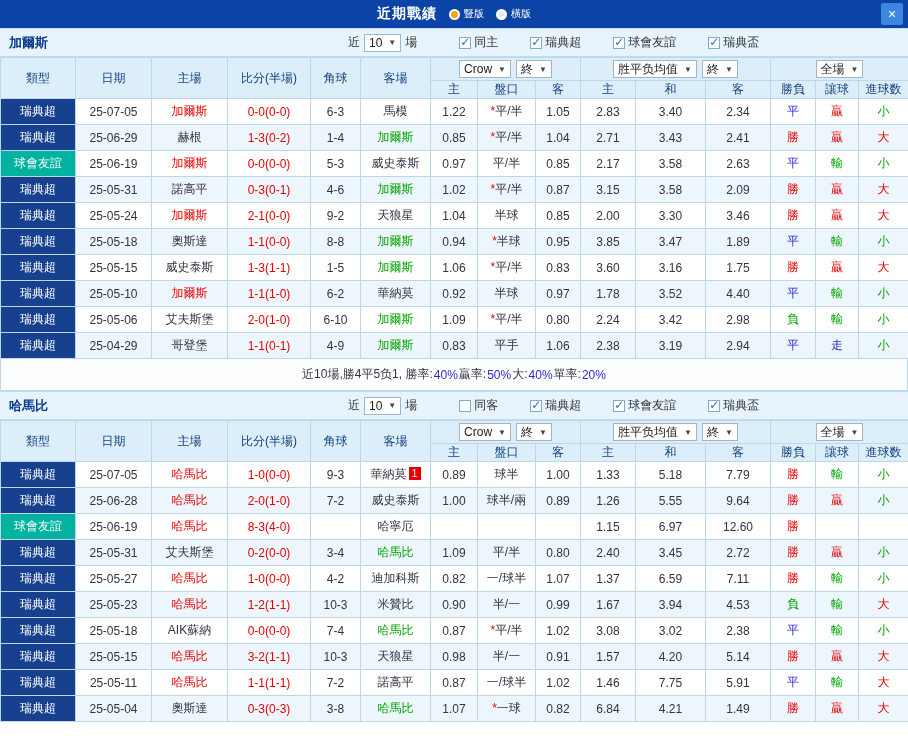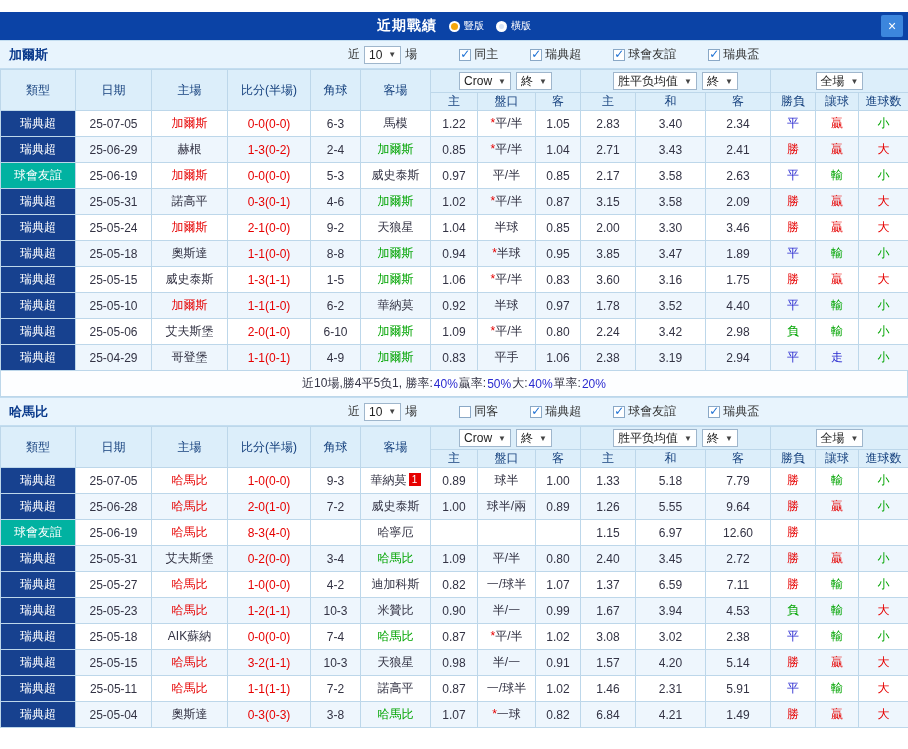--- a/index.html
+++ b/index.html
@@ -1,17 +1,17 @@
 <!DOCTYPE html>
 <html><head>
 <meta charset="utf-8">
 <style>
   * { margin:0; padding:0; box-sizing:border-box; }
   body { font-family:"Liberation Sans","DejaVu Sans",sans-serif; background:#fff; }
-  .app { width:908px; margin:12px auto; background:#fff; }
+  .app { width:908px; margin:0 auto; background:#fff; }
 
   
   .titlebar { position:relative; height:28px; background:#0b43a6; display:flex; align-items:center; justify-content:center; color:#fff; }
   .title { font-size:14px; font-weight:bold; letter-spacing:1px; }
   .radio { display:inline-flex; align-items:center; margin-left:12px; font-size:10px; cursor:pointer; }
   .rdot { width:11px; height:11px; border-radius:50%; background:#fff; display:inline-block; margin-right:4px; position:relative; }
   .rdot.sel::after { content:""; position:absolute; left:2px; top:2px; right:2px; bottom:2px; border-radius:50%; background:#f5a60a; }
   .rdot.unsel::after { content:""; position:absolute; left:3px; top:3px; right:3px; bottom:3px; border-radius:50%; background:#d9e6f7; }
   .close-btn { position:absolute; right:5px; top:3px; width:22px; height:22px; background:#3c86dd; color:#fff; font-size:14px; line-height:22px; text-align:center; border-radius:2px; cursor:pointer; }
 
@@ -42,21 +42,21 @@
   .type.friendly { background:#01b2a1; }
 
   .c-red { color:#e60000; }
   .c-green { color:#00a400; }
   .c-blue { color:#2a2ad0; }
   .c-dark { color:#333344; }
   .star { color:#e60000; }
 
   .badge { display:inline-block; background:#e60000; color:#fff; font-size:10px; width:12px; height:13px; line-height:13px; margin-left:2px; vertical-align:1px; }
 
-  .summary { height:26px; border:1px solid #bdd7ea; border-top:0; background:#fdfeff; display:flex; align-items:center; justify-content:center; font-size:12px; gap:1px; }
+  .summary { height:32px; border:1px solid #bdd7ea; border-top:0; background:#fdfeff; display:flex; align-items:center; justify-content:center; font-size:12px; gap:1px; }
 </style>
 </head>
 <body>
 
 <div class="app">
 
   <div class="titlebar">
     <span class="title">近期戰績</span>
     <span class="radio">
       <span class="rdot sel"></span>
@@ -184,21 +184,21 @@
           <td class="c-dark">2.34</td>
           <td class="c-blue">平</td>
           <td class="c-red">贏</td>
           <td class="c-green">小</td>
         </tr>
         <tr>
           <td class="type league">瑞典超</td>
           <td class="c-dark">25-06-29</td>
           <td class="c-dark">赫根</td>
           <td class="c-red">1-3(0-2)</td>
-          <td class="c-dark">2-4</td>
+          <td class="c-dark">1-4</td>
           <td class="c-green"><span>加爾斯</span></td>
           <td class="c-dark">0.85</td>
           <td class="c-dark"><span class="star">*</span>平/半</td>
           <td class="c-dark">1.04</td>
           <td class="c-dark">2.71</td>
           <td class="c-dark">3.43</td>
           <td class="c-dark">2.41</td>
           <td class="c-red">勝</td>
           <td class="c-red">贏</td>
           <td class="c-red">大</td>
@@ -593,21 +593,21 @@
           <td class="type league">瑞典超</td>
           <td class="c-dark">25-05-11</td>
           <td class="c-red">哈馬比</td>
           <td class="c-red">1-1(1-1)</td>
           <td class="c-dark">7-2</td>
           <td class="c-dark"><span>諾高平</span></td>
           <td class="c-dark">0.87</td>
           <td class="c-dark">一/球半</td>
           <td class="c-dark">1.02</td>
           <td class="c-dark">1.46</td>
-          <td class="c-dark">2.31</td>
+          <td class="c-dark">7.75</td>
           <td class="c-dark">5.91</td>
           <td class="c-blue">平</td>
           <td class="c-green">輸</td>
           <td class="c-red">大</td>
         </tr>
         <tr>
           <td class="type league">瑞典超</td>
           <td class="c-dark">25-05-04</td>
           <td class="c-dark">奧斯達</td>
           <td class="c-red">0-3(0-3)</td>

